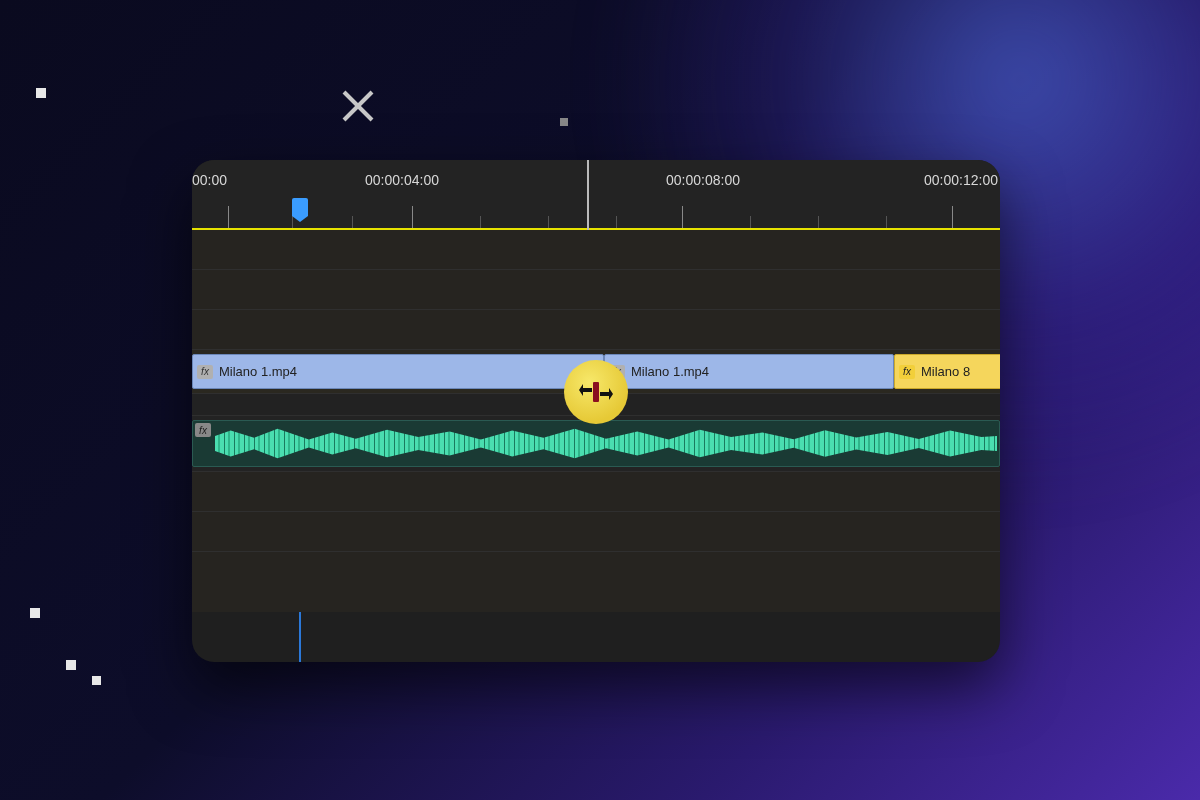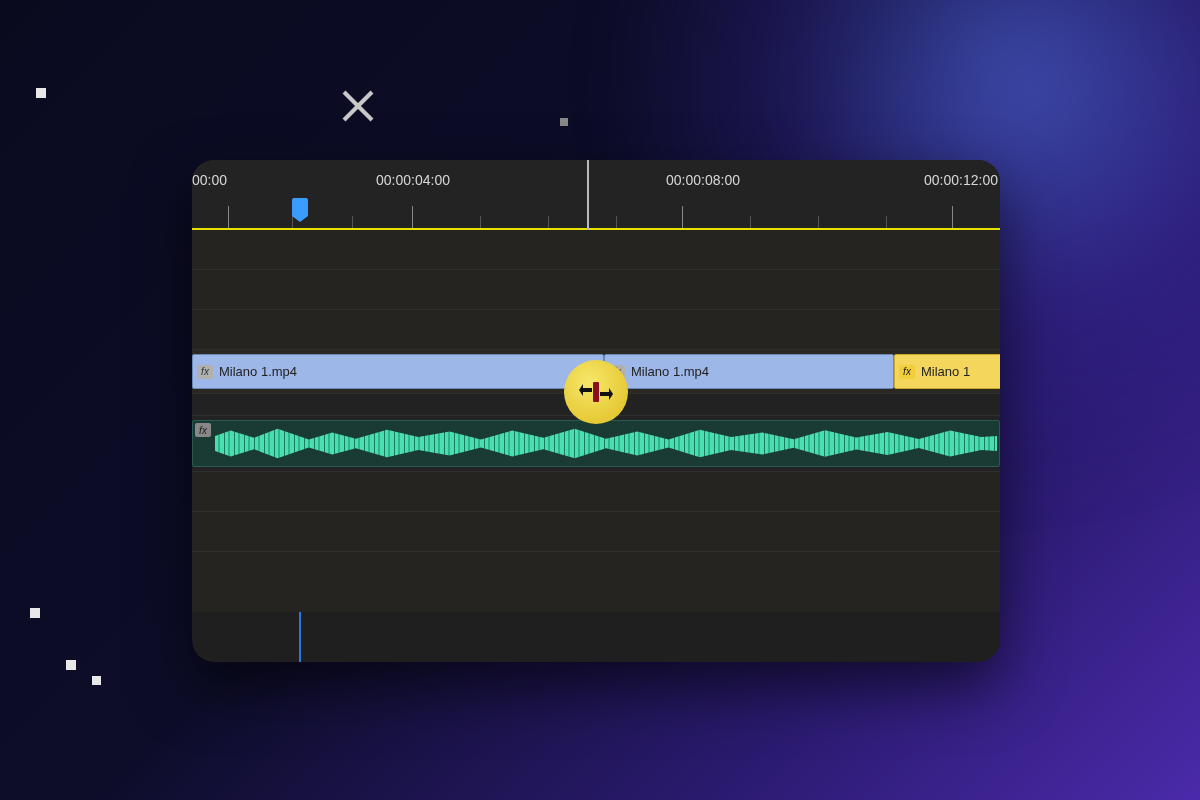--- a/index.html
+++ b/index.html
@@ -224,21 +224,21 @@
   <svg width="40" height="40" viewBox="0 0 40 40">
     <line x1="6" y1="6" x2="34" y2="34" stroke="#c8c8c8" stroke-width="4"></line>
     <line x1="34" y1="6" x2="6" y2="34" stroke="#c8c8c8" stroke-width="4"></line>
   </svg>
 </div>
 
 <div class="timeline-panel">
 
   <div class="ruler">
     <span class="tick-label" style="left:0px">00:00</span>
-    <span class="tick-label" style="left:184px">00:00:04:00</span>
+    <span class="tick-label" style="left:173px">00:00:04:00</span>
     <span class="tick-label" style="left:474px">00:00:08:00</span>
     <span class="tick-label" style="left:732px">00:00:12:00</span>
 
     <div class="big-tick" style="left:36px"></div>
     <div class="big-tick" style="left:220px"></div>
     <div class="big-tick" style="left:490px"></div>
     <div class="big-tick" style="left:760px"></div>
     <div class="small-tick" style="left:100px"></div>
     <div class="small-tick" style="left:160px"></div>
     <div class="small-tick" style="left:288px"></div>
@@ -263,21 +263,21 @@
       <div class="clip" style="left:0;width:412px">
         <span class="fx-badge">fx</span>
         <span>Milano 1.mp4</span>
       </div>
       <div class="clip" style="left:412px;width:290px">
         <span class="fx-badge">fx</span>
         <span>Milano 1.mp4</span>
       </div>
       <div class="clip selected" style="left:702px;width:120px">
         <span class="fx-badge sel">fx</span>
-        <span>Milano 1</span>
+        <span>Milano 8</span>
       </div>
     </div>
 
     <div class="track-row track-gap"></div>
 
     <div class="track-row track-audio">
       <div class="audio-clip">
         <span class="fx">fx</span>
         <div class="waveform" style="top:6px"></div>
         <div class="waveform flip" style="bottom:6px"></div>

